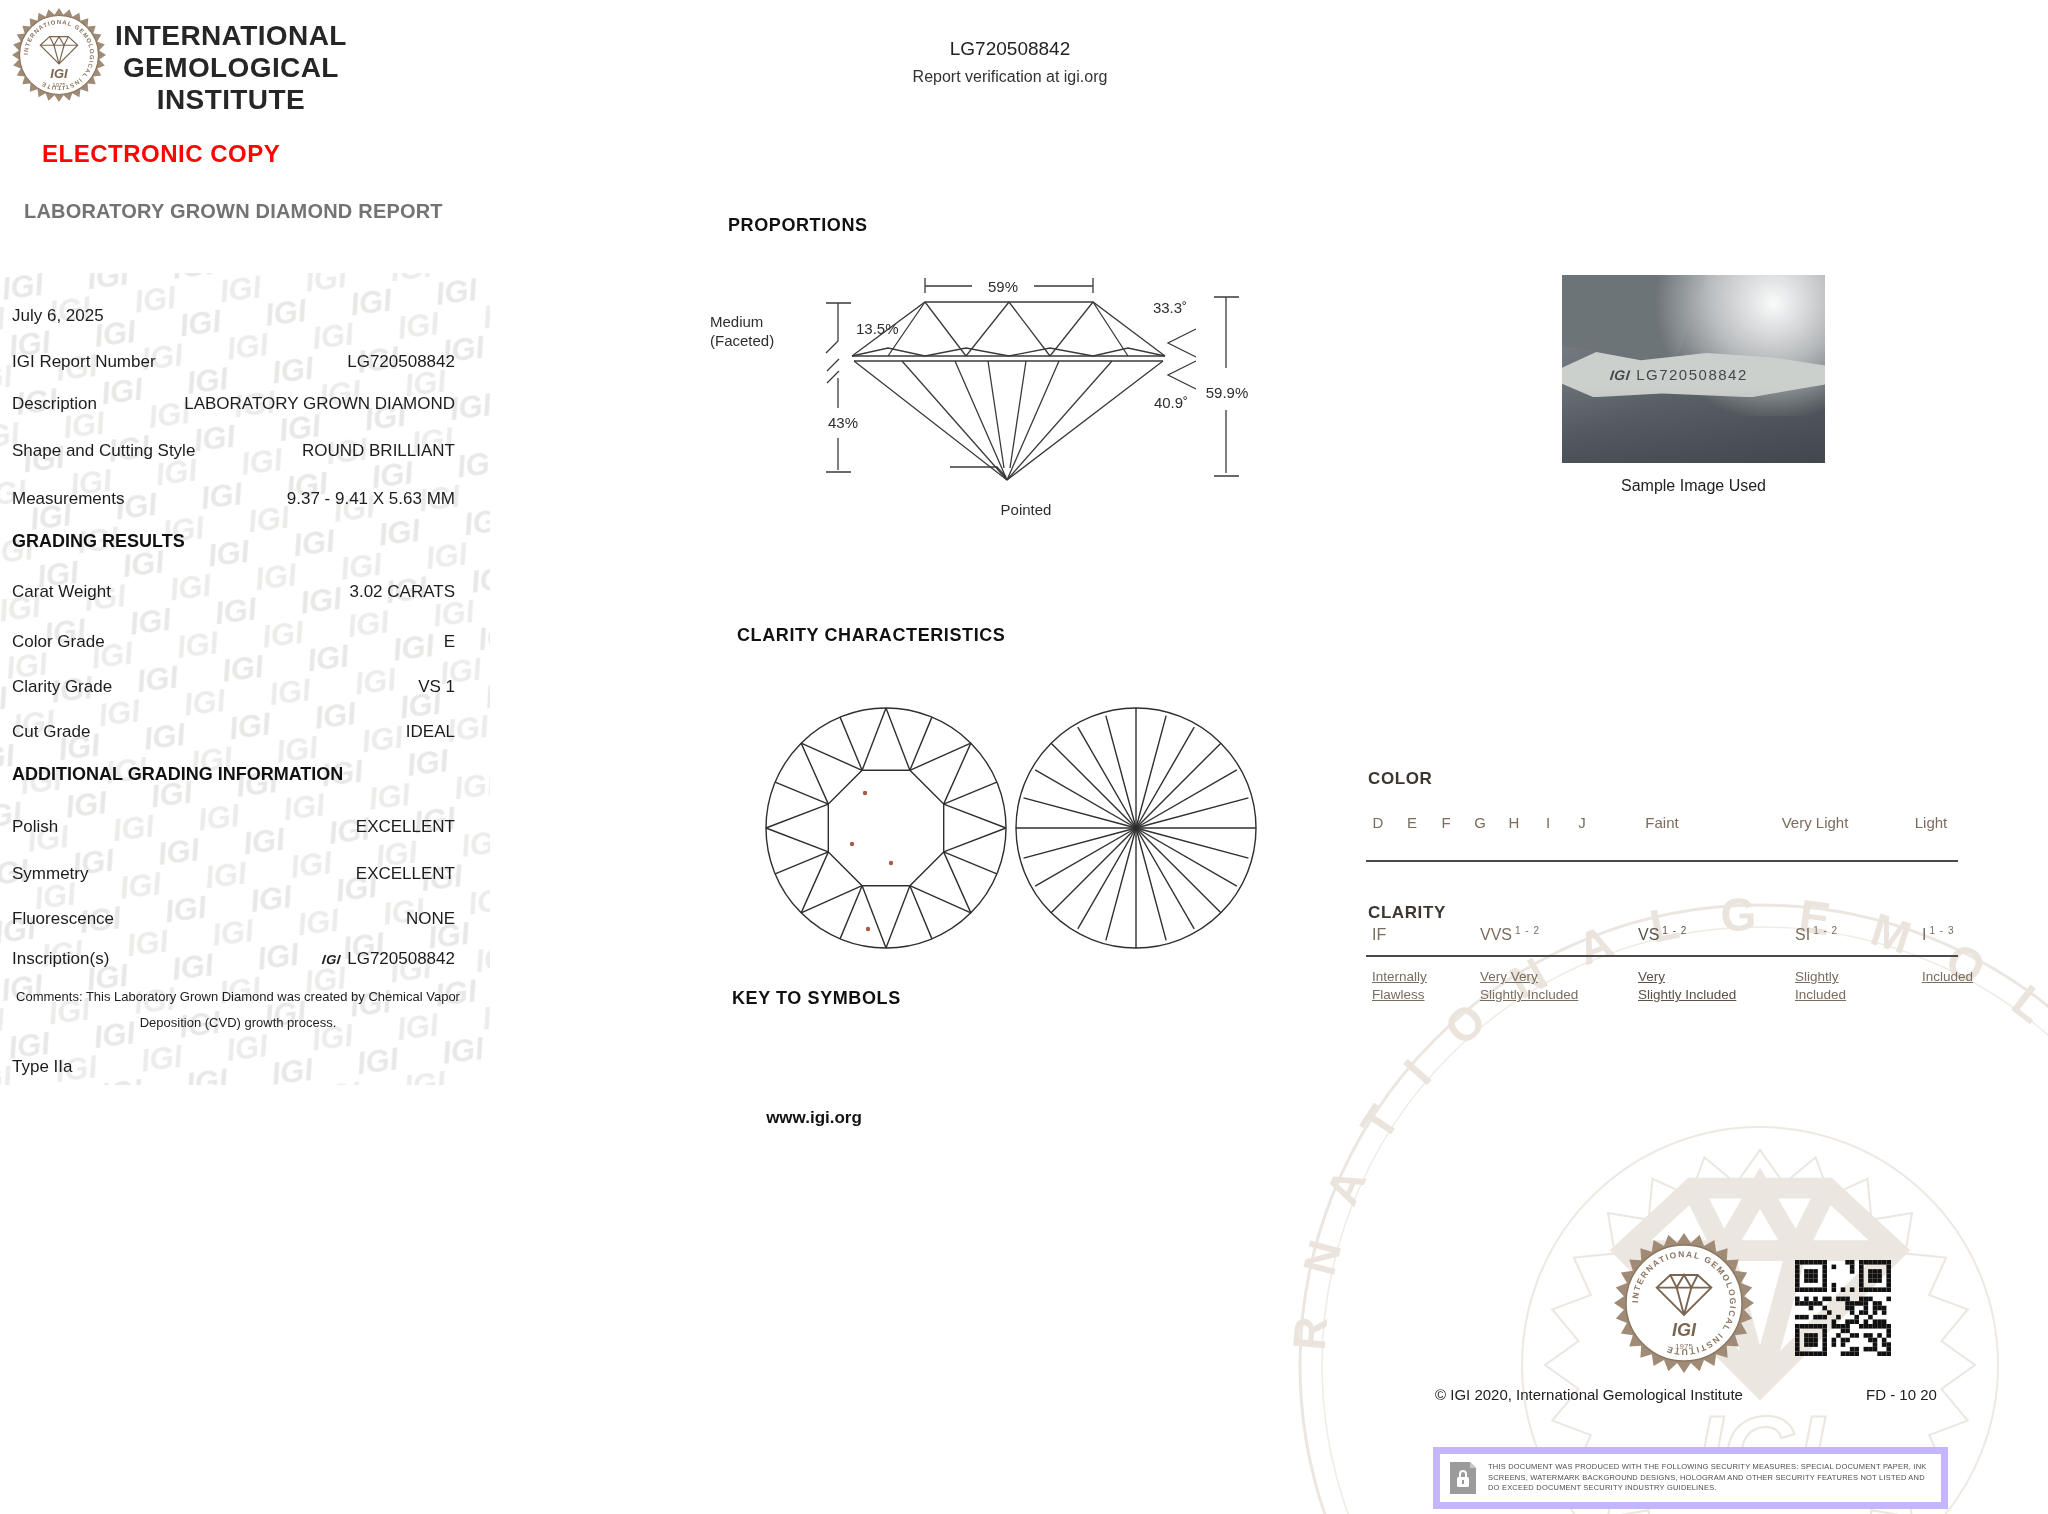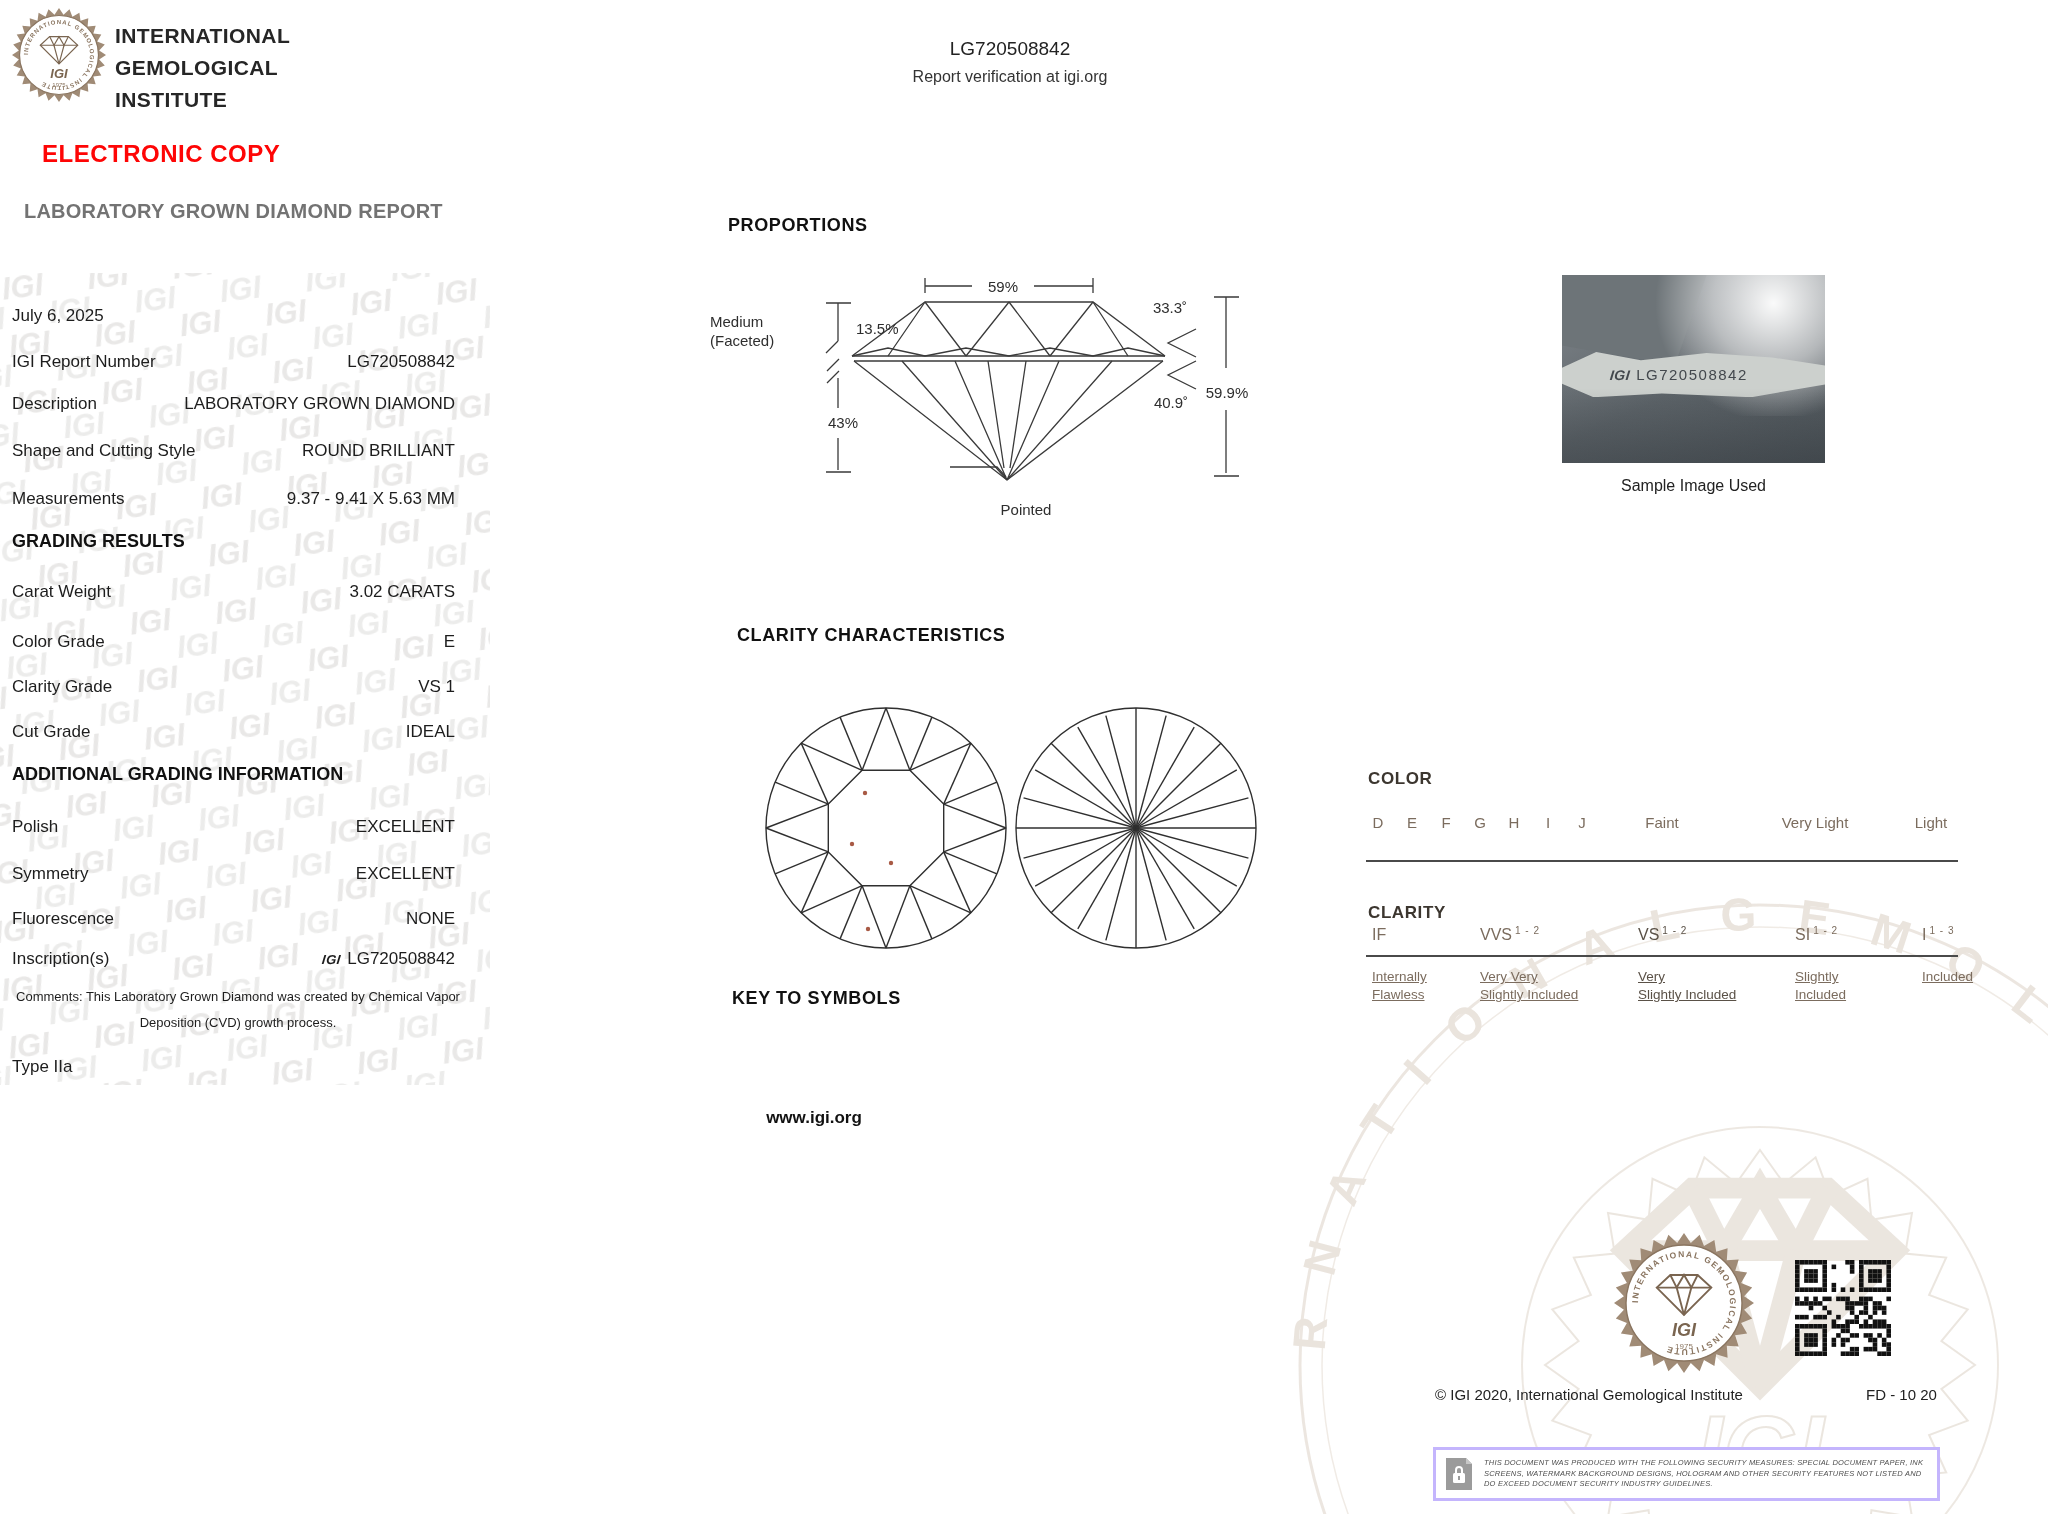--- a/index.html
+++ b/index.html
@@ -1,21 +1,21 @@
 <!DOCTYPE html>
 <html><head>
 <meta charset="utf-8">
 <style>
   html,body{margin:0;padding:0;background:#fff;}
   .page{position:relative;width:2048px;height:1514px;background:#fff;overflow:hidden;
         font-family:"Liberation Sans",sans-serif;color:#1d1d1d;}
   .abs{position:absolute;}
   
-  .org-title{position:absolute;left:115px;top:20px;font-size:21px;font-weight:bold;
-             line-height:32px;letter-spacing:.4px;color:#262626;}
+  .org-title{position:absolute;left:115px;top:20px;font-size:28px;font-weight:bold;
+             line-height:32px;letter-spacing:.4px;color:#262626;text-align:center;}
   .electronic{position:absolute;left:42px;top:140px;font-size:24px;font-weight:bold;color:#fe0505;letter-spacing:.5px;}
   .report-center{position:absolute;left:760px;top:38px;width:500px;text-align:center;}
   .report-center .num{font-size:19px;color:#222;}
   .report-center .ver{font-size:16px;color:#333;margin-top:8px;}
   
   .doc-title{position:absolute;left:12px;top:200px;font-size:20px;font-weight:bold;color:#737373;letter-spacing:.2px;margin-left:12px;}
   .date{position:absolute;left:12px;top:306px;font-size:17px;}
   .lrow{position:absolute;left:12px;width:443px;display:flex;justify-content:space-between;font-size:17px;}
   .lrow .lbl{white-space:nowrap;}
   .lrow .val{white-space:nowrap;text-align:right;}
@@ -45,22 +45,22 @@
   .scale-h{position:absolute;left:1368px;font-size:17px;font-weight:bold;color:#3c362f;letter-spacing:.6px;}
   .scale-line{position:absolute;left:1366px;width:592px;border-top:2px solid #4a4a4a;height:0;}
   .cletter{position:absolute;top:814px;transform:translateX(-50%);font-size:15px;color:#7b6c5e;}
   .ccode{position:absolute;top:926px;font-size:16px;color:#7b6c5e;white-space:nowrap;}
   .ccode .sup{font-size:10px;position:relative;top:-6px;margin-left:3px;letter-spacing:1px;}
   .cdesc{position:absolute;top:968px;font-size:13.5px;line-height:18px;color:#7b6c5e;text-decoration:underline;} 
   .col-dark{color:#5a5147;}
   
   .copyright{position:absolute;left:1435px;top:1386px;font-size:15px;color:#222;}
   .formcode{position:absolute;left:1866px;top:1386px;font-size:15px;color:#222;}
-  .security-bar{position:absolute;left:1433px;top:1447px;width:501px;height:48px;border:3px solid #c4b5fd;
-                background:#fff;display:flex;align-items:center;font-style:italic;}
+  .security-bar{position:absolute;left:1433px;top:1447px;width:501px;height:48px;border:7px solid #c4b5fd;
+                background:#fff;display:flex;align-items:center;}
   .security-bar .txt{margin-left:10px;margin-right:6px;font-size:7.5px;line-height:10.5px;color:#4e4e4e;
                      letter-spacing:.2px;}
   .website{position:absolute;left:714px;top:1108px;width:200px;text-align:center;font-size:17px;font-weight:bold;color:#111;}
   svg text{font-family:"Liberation Sans",sans-serif;}
 </style>
 </head>
 <body>
 
 <div class="page">
 

